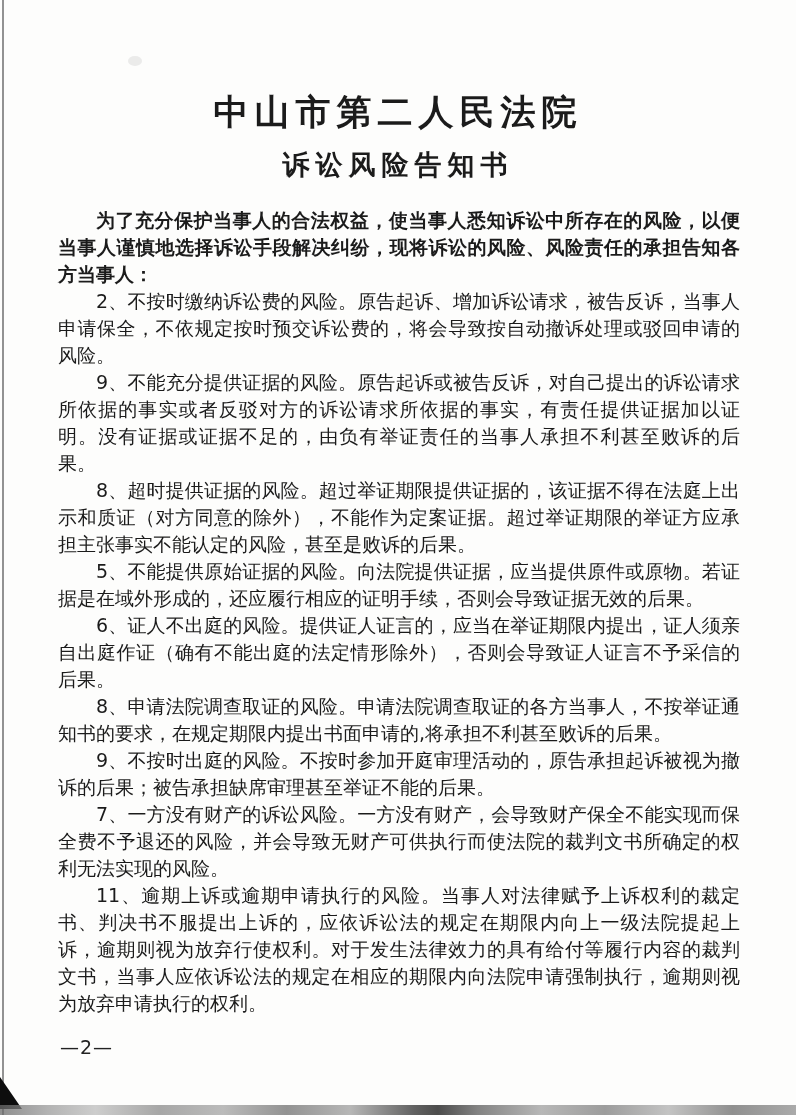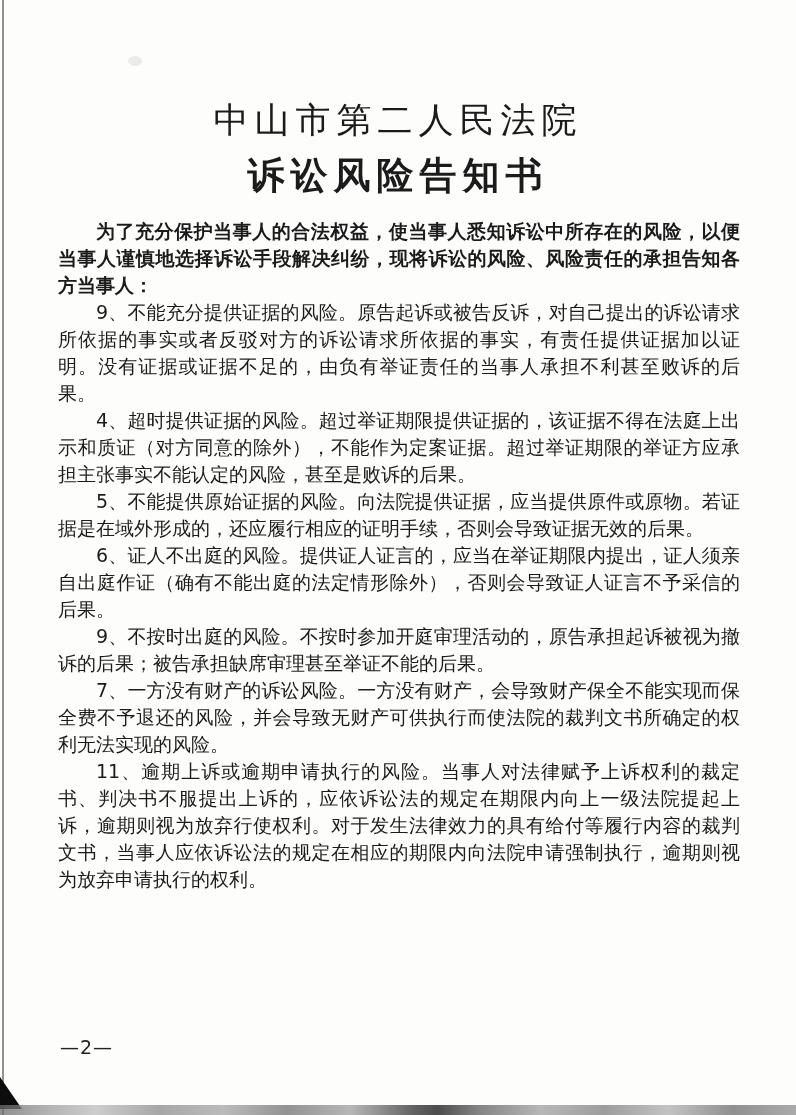--- a/index.html
+++ b/index.html
@@ -48,29 +48,29 @@
     width: 0;
     height: 0;
     border-bottom: 32px solid #0d0d0d;
     border-right: 22px solid transparent;
   }
   .title-block {
     padding-top: 84px;
     text-align: center;
   }
   .court-name {
-    margin: 16px;
+    margin: 8px;
     font-size: 35px;
-    font-weight: 400;
+    font-weight: 700;
     letter-spacing: 6px;
     line-height: 40px;
   }
   .doc-title {
     margin: 13px 0 0 0;
-    font-size: 37px;
+    font-size: 27px;
     font-weight: 700;
     letter-spacing: 6px;
     line-height: 40px;
   }
   .body-text {
     margin: 22px 56px 0 58px;
     font-size: 19px;
     line-height: 27px;
     text-align: justify;
   }
@@ -109,24 +109,26 @@
   <div class="scan-edge-left"></div>
   <div class="smudge"></div>
 
   <div class="title-block">
     <h1 class="court-name">中山市第二人民法院</h1>
     <h2 class="doc-title">诉讼风险告知书</h2>
   </div>
 
   <div class="body-text">
     <p class="intro">为了充分保护当事人的合法权益，使当事人悉知诉讼中所存在的风险，以便当事人谨慎地选择诉讼手段解决纠纷，现将诉讼的风险、风险责任的承担告知各方当事人：</p>
+    <p>2、不按时缴纳诉讼费的风险。原告起诉、增加诉讼请求，被告反诉，当事人申请保全，不依规定按时预交诉讼费的，将会导致按自动撤诉处理或驳回申请的风险。</p>
     <p>9、不能充分提供证据的风险。原告起诉或被告反诉，对自己提出的诉讼请求所依据的事实或者反驳对方的诉讼请求所依据的事实，有责任提供证据加以证明。没有证据或证据不足的，由负有举证责任的当事人承担不利甚至败诉的后果。</p>
-    <p>4、超时提供证据的风险。超过举证期限提供证据的，该证据不得在法庭上出示和质证（对方同意的除外），不能作为定案证据。超过举证期限的举证方应承担主张事实不能认定的风险，甚至是败诉的后果。</p>
+    <p>8、超时提供证据的风险。超过举证期限提供证据的，该证据不得在法庭上出示和质证（对方同意的除外），不能作为定案证据。超过举证期限的举证方应承担主张事实不能认定的风险，甚至是败诉的后果。</p>
     <p>5、不能提供原始证据的风险。向法院提供证据，应当提供原件或原物。若证据是在域外形成的，还应履行相应的证明手续，否则会导致证据无效的后果。</p>
     <p>6、证人不出庭的风险。提供证人证言的，应当在举证期限内提出，证人须亲自出庭作证（确有不能出庭的法定情形除外），否则会导致证人证言不予采信的后果。</p>
+    <p>8、申请法院调查取证的风险。申请法院调查取证的各方当事人，不按举证通知书的要求，在规定期限内提出书面申请的,将承担不利甚至败诉的后果。</p>
     <p>9、不按时出庭的风险。不按时参加开庭审理活动的，原告承担起诉被视为撤诉的后果；被告承担缺席审理甚至举证不能的后果。</p>
     <p>7、一方没有财产的诉讼风险。一方没有财产，会导致财产保全不能实现而保全费不予退还的风险，并会导致无财产可供执行而使法院的裁判文书所确定的权利无法实现的风险。</p>
     <p>11、逾期上诉或逾期申请执行的风险。当事人对法律赋予上诉权利的裁定书、判决书不服提出上诉的，应依诉讼法的规定在期限内向上一级法院提起上诉，逾期则视为放弃行使权利。对于发生法律效力的具有给付等履行内容的裁判文书，当事人应依诉讼法的规定在相应的期限内向法院申请强制执行，逾期则视为放弃申请执行的权利。</p>
   </div>
 
   <div class="page-number">—2—</div>
 
   <div class="scan-corner"></div>
   <div class="scan-band-bottom"></div>
 

